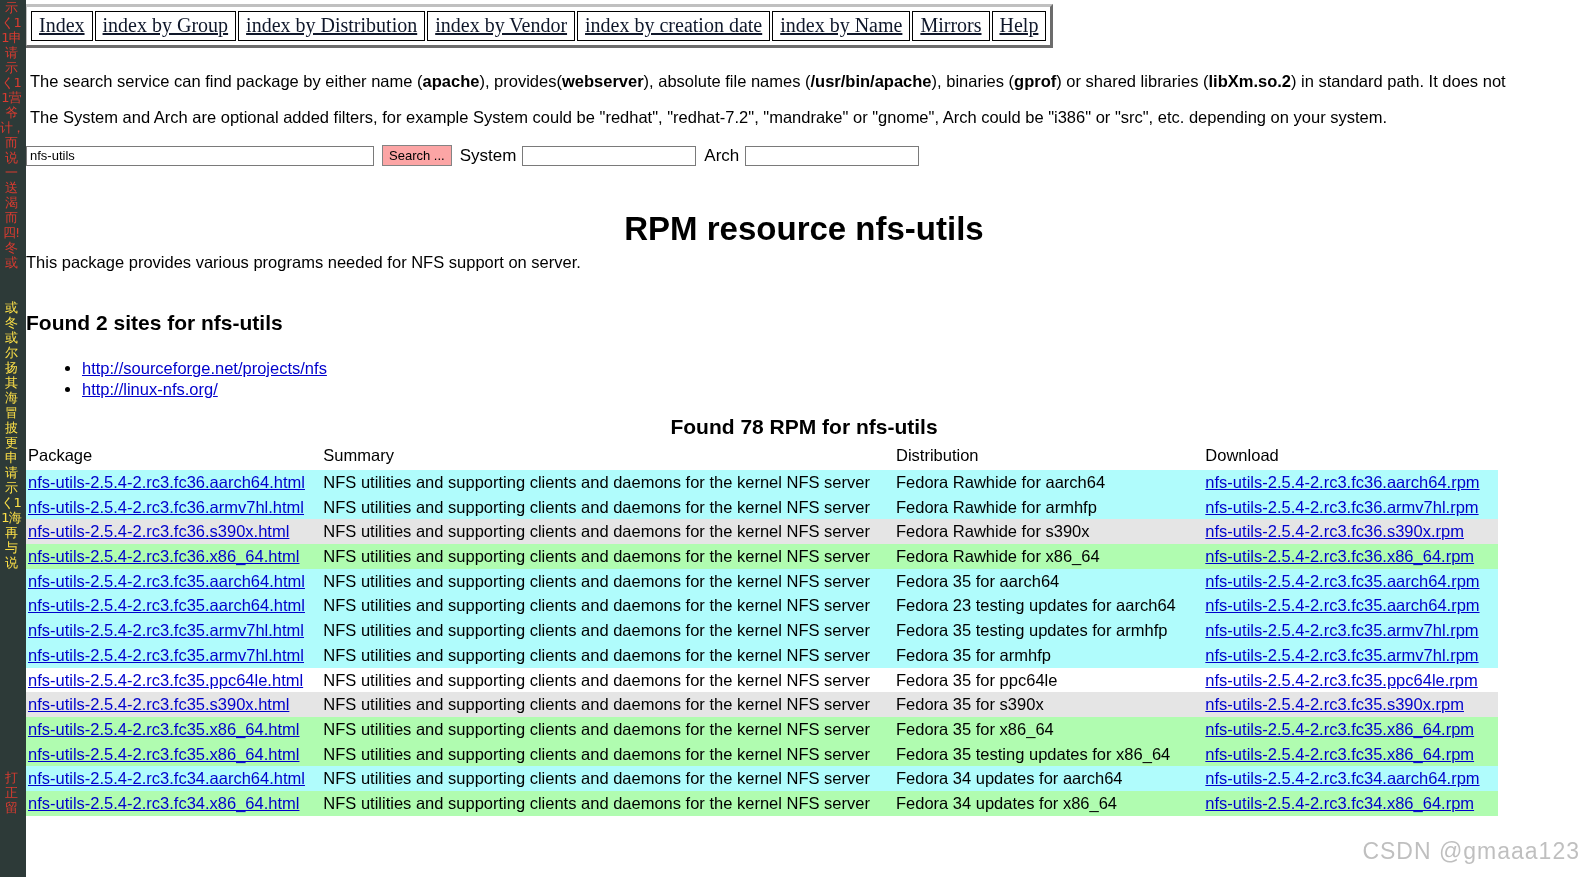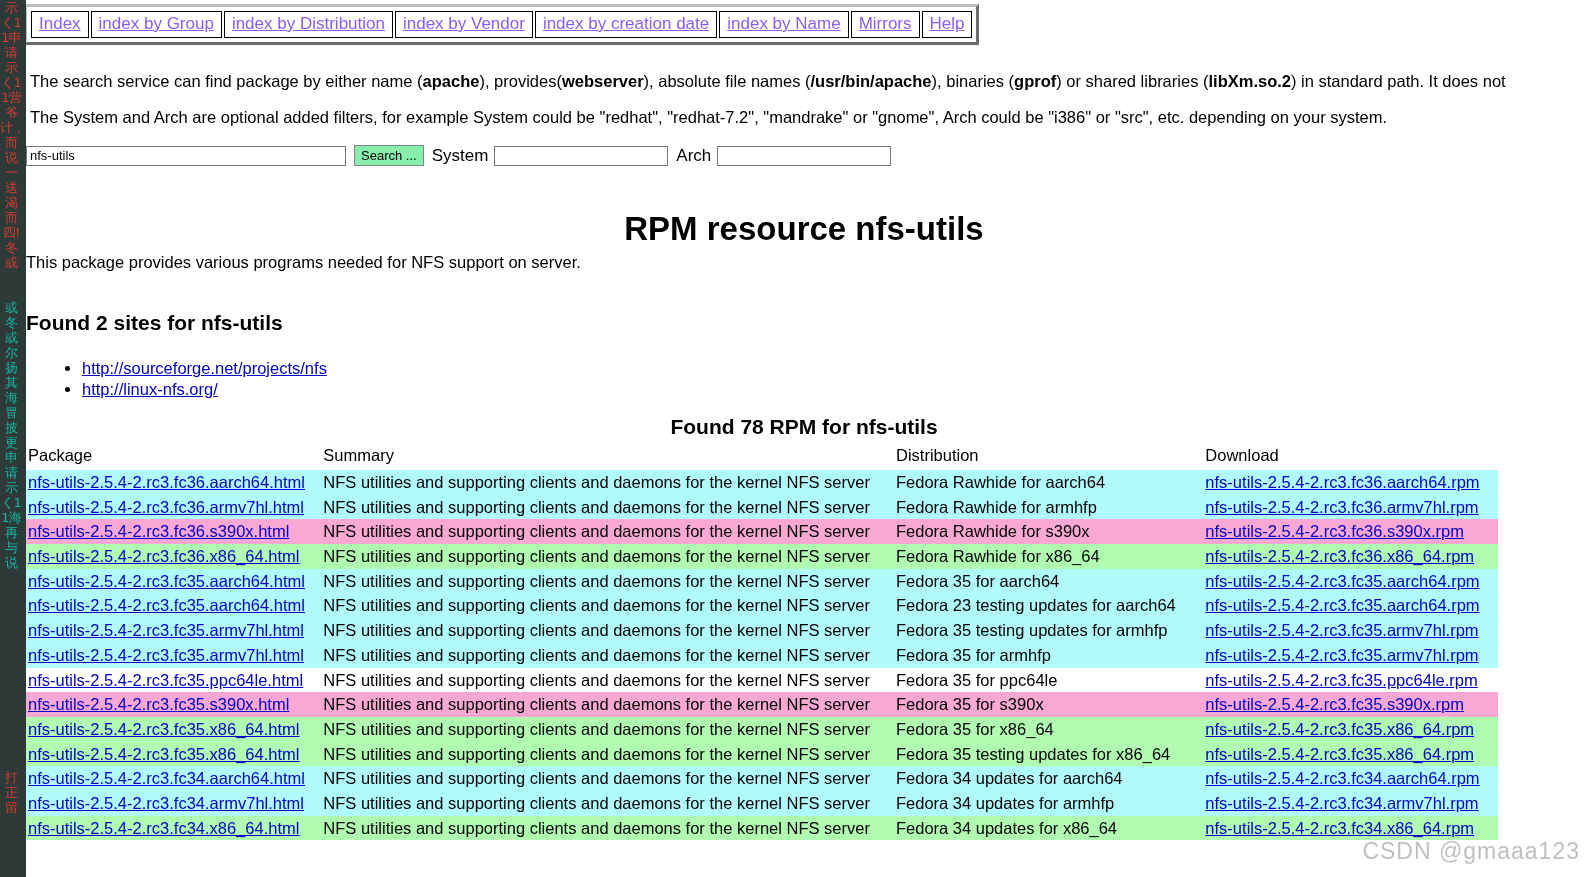--- a/index.html
+++ b/index.html
@@ -30,21 +30,21 @@
     width: 22px;
     font-family: "DejaVu Sans", sans-serif;
     font-size: 13px;
     line-height: 15px;
     text-align: center;
     letter-spacing: -1px;
     white-space: pre-wrap;
     word-break: break-all;
   }
   #left-strip .g-red { color: #d93b30; }
-  #left-strip .g-white { color: #14b8a6; }
+  #left-strip .g-white { color: #fde047; }
 
   
   #content {
     position: absolute;
     left: 22px; top: 0;
     width: 1564px; height: 877px;
     background: #ffffff;
     z-index: 1;
   }
 
@@ -58,57 +58,57 @@
     padding: 2px;
   }
   #navbar table { border-collapse: separate; border-spacing: 2px; }
   #navbar td {
     border: 1px solid #000000;
     padding: 2px 7px 3px 7px;
     background: #ffffff;
     white-space: nowrap;
   }
   #navbar a {
-    color: #8b5cf6;
+    color: #0f172a;
     text-decoration: underline;
-    font-size: 17px;
-    font-family: Liberation Sans, sans-serif;
+    font-size: 20px;
+    font-family: Liberation Serif, serif;
   }
 
   
   .para {
     margin: 0;
     padding: 0 0 0 4px;
     font-size: 16.5px;
     color: #000000;
     white-space: nowrap;
     line-height: 1.2;
   }
   #para1 { position: absolute; left: 4px; top: 72px; }
   #para2 { position: absolute; left: 4px; top: 108px; }
 
   
   #searchrow {
     position: absolute; left: 4px; top: 145px;
     display: flex; align-items: center;
   }
   #searchrow input.text {
-    width: 320px; height: 20px;
+    width: 348px; height: 20px;
     border: 1px solid #7a7a7a;
     font-size: 13px;
     font-family: "Liberation Sans", sans-serif;
     padding: 1px 3px;
     color: #000;
     background: #fff;
   }
   #searchrow button {
     margin-left: 8px;
     height: 21px;
     border: 1px solid #848484;
-    background: #86efac;
+    background: #fca5a5;
     font-size: 13px;
     font-family: "Liberation Sans", sans-serif;
     padding: 0 6px;
     cursor: pointer;
   }
   #searchrow .flabel {
     margin: 0 6px 0 8px;
     font-size: 17px;
   }
   #searchrow input.sysfield { width: 174px; }
@@ -172,21 +172,21 @@
     vertical-align: top;
     line-height: 22px;
     height: 24.7px;
   }
   #results a { color: #0000cc; text-decoration: underline; }
   #results .c-pkg   { width: 300px; }
   #results .c-sum   { width: 580px; }
   #results .c-dist  { width: 318px; }
   #results .c-dl    { width: 300px; }
   .bg-cyan  { background: #b0fcfc; }
-  .bg-pink  { background: #f9a8d4; }
+  .bg-pink  { background: #e5e5e5; }
   .bg-green { background: #b0fcb0; }
   .bg-white { background: #ffffff; }
 
   
   #watermark {
     position: absolute;
     right: 6px; bottom: 12px;
     font-size: 23px;
     color: #9e9e9e;
     opacity: 0.65;
@@ -336,26 +336,20 @@
             <td class="c-dist bg-green">Fedora 35 testing updates for x86_64</td>
             <td class="c-dl bg-green"><a href="#">nfs-utils-2.5.4-2.rc3.fc35.x86_64.rpm</a></td>
           </tr>
           <tr>
             <td class="c-pkg bg-cyan"><a href="#">nfs-utils-2.5.4-2.rc3.fc34.aarch64.html</a></td>
             <td class="c-sum bg-cyan">NFS utilities and supporting clients and daemons for the kernel NFS server</td>
             <td class="c-dist bg-cyan">Fedora 34 updates for aarch64</td>
             <td class="c-dl bg-cyan"><a href="#">nfs-utils-2.5.4-2.rc3.fc34.aarch64.rpm</a></td>
           </tr>
           <tr>
-            <td class="c-pkg bg-cyan"><a href="#">nfs-utils-2.5.4-2.rc3.fc34.armv7hl.html</a></td>
-            <td class="c-sum bg-cyan">NFS utilities and supporting clients and daemons for the kernel NFS server</td>
-            <td class="c-dist bg-cyan">Fedora 34 updates for armhfp</td>
-            <td class="c-dl bg-cyan"><a href="#">nfs-utils-2.5.4-2.rc3.fc34.armv7hl.rpm</a></td>
-          </tr>
-          <tr>
             <td class="c-pkg bg-green"><a href="#">nfs-utils-2.5.4-2.rc3.fc34.x86_64.html</a></td>
             <td class="c-sum bg-green">NFS utilities and supporting clients and daemons for the kernel NFS server</td>
             <td class="c-dist bg-green">Fedora 34 updates for x86_64</td>
             <td class="c-dl bg-green"><a href="#">nfs-utils-2.5.4-2.rc3.fc34.x86_64.rpm</a></td>
           </tr>
         </tbody>
     </table>
 
     <div id="watermark">CSDN @gmaaa123</div>
   </div>

